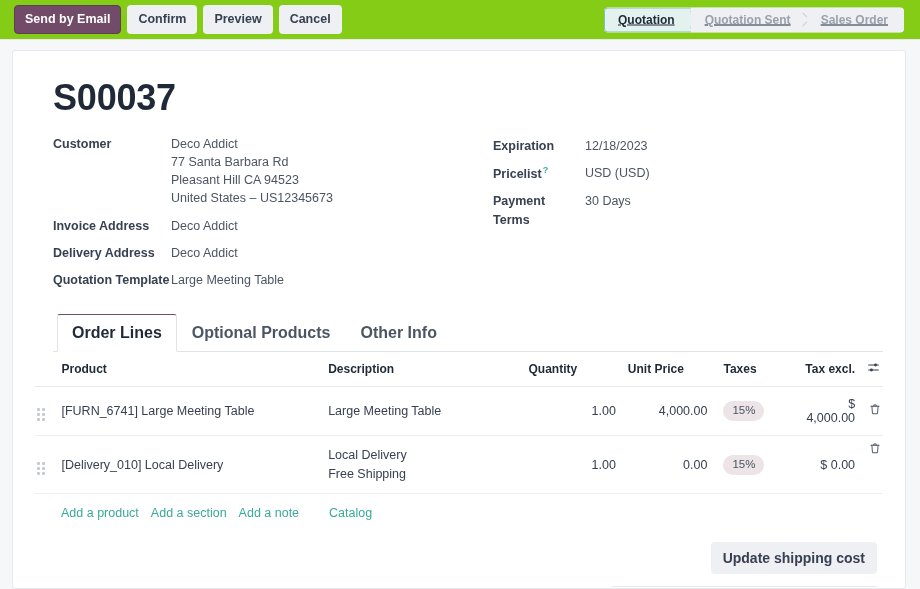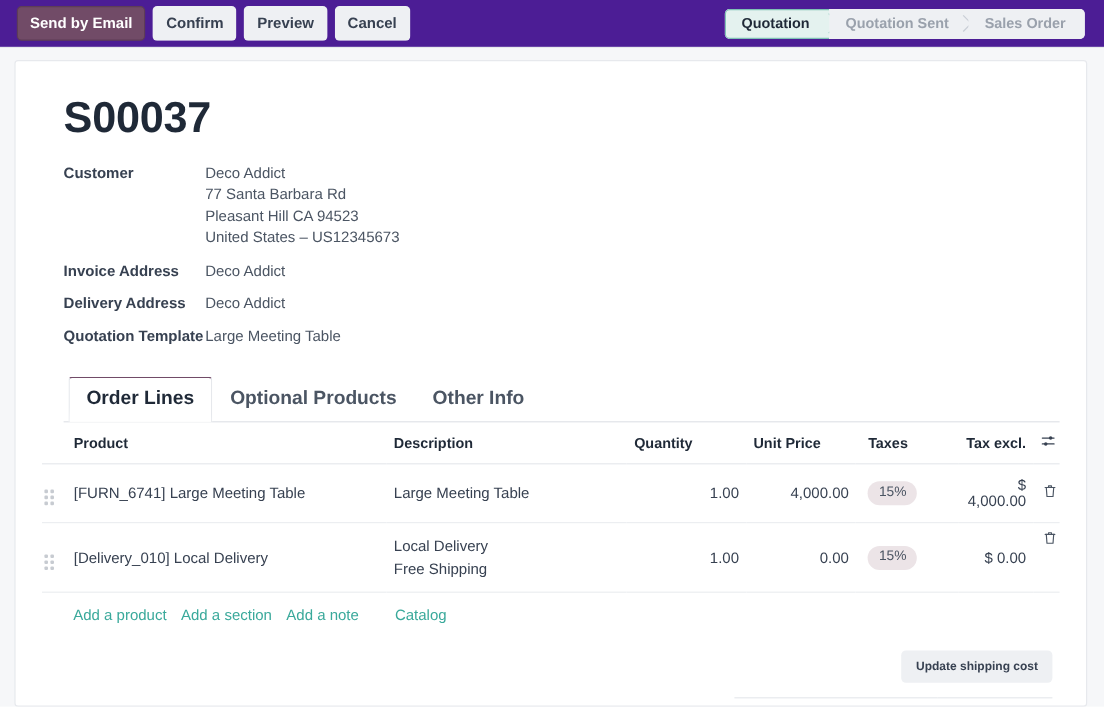--- a/index.html
+++ b/index.html
@@ -9,21 +9,21 @@
     height: 589px;
     overflow: hidden;
     background: #ffffff;
     font-family: "Liberation Sans", sans-serif;
     color: #1f2937;
   }
 
   
   .control-bar {
     height: 40px;
-    background: #4c1d95;
+    background: #84cc16;
     border-bottom: 1px solid #e7e9ed;
     display: flex;
     align-items: center;
     padding: 0 14px;
     position: relative;
   }
   .btn-group { display: flex; align-items: center; gap: 6px; }
 
   .btn {
     font-family: "Liberation Sans", sans-serif;
@@ -52,20 +52,21 @@
     position: absolute;
     right: 16px;
     top: 50%;
     transform: translateY(-50%);
     display: flex;
     align-items: stretch;
     background: #eef0f3;
     border-radius: 4px;
     height: 25px;
     overflow: hidden;
+    text-decoration: underline;
   }
   .status-step {
     position: relative;
     display: flex;
     align-items: center;
     padding: 0 16px 0 14px;
     font-size: 12px;
     font-weight: 700;
     color: #9aa1ac;
     white-space: nowrap;
@@ -275,21 +276,21 @@
     font-size: 12.5px;
     color: #4b5563;
     padding-top: 62px;
   }
 
   .totals-block { width: 265px; }
   .update-ship-wrap { display: flex; justify-content: flex-end; margin-bottom: 12px; }
   .btn-ship {
     background: #eef0f3;
     color: #374151;
-    font-size: 10px;
+    font-size: 14px;
     font-weight: 700;
     padding: 8px 12px;
     border: none;
     border-radius: 4px;
     cursor: pointer;
     white-space: nowrap;
   }
   table.totals { width: 100%; border-collapse: collapse; font-size: 12.5px; }
   table.totals td { padding: 3px 0; }
   table.totals td.lbl { text-align: right; color: #4b5563; padding-right: 12px; }
@@ -345,20 +346,40 @@
         <div class="fld-value">Deco Addict</div>
       </div>
 
       <div class="fld">
         <div class="fld-label">Quotation Template</div>
         <div class="fld-value">Large Meeting Table</div>
       </div>
 
     </div>
 
+    <div class="col-right">
+
+      <div class="fld">
+        <div class="fld-label">Expiration</div>
+        <div class="fld-value">12/18/2023</div>
+      </div>
+
+      <div class="fld">
+        <div class="fld-label">
+          <span>Pricelist</span><span class="help-q">?</span>
+        </div>
+        <div class="fld-value">USD (USD)</div>
+      </div>
+
+      <div class="fld">
+        <div class="fld-label">Payment Terms</div>
+        <div class="fld-value">30 Days</div>
+      </div>
+
+    </div>
 
   </div>
 
   <div class="tabs">
     <div class="tab active">Order Lines</div>
     <div class="tab">Optional Products</div>
     <div class="tab">Other Info</div>
   </div>
 
   <table class="lines">

